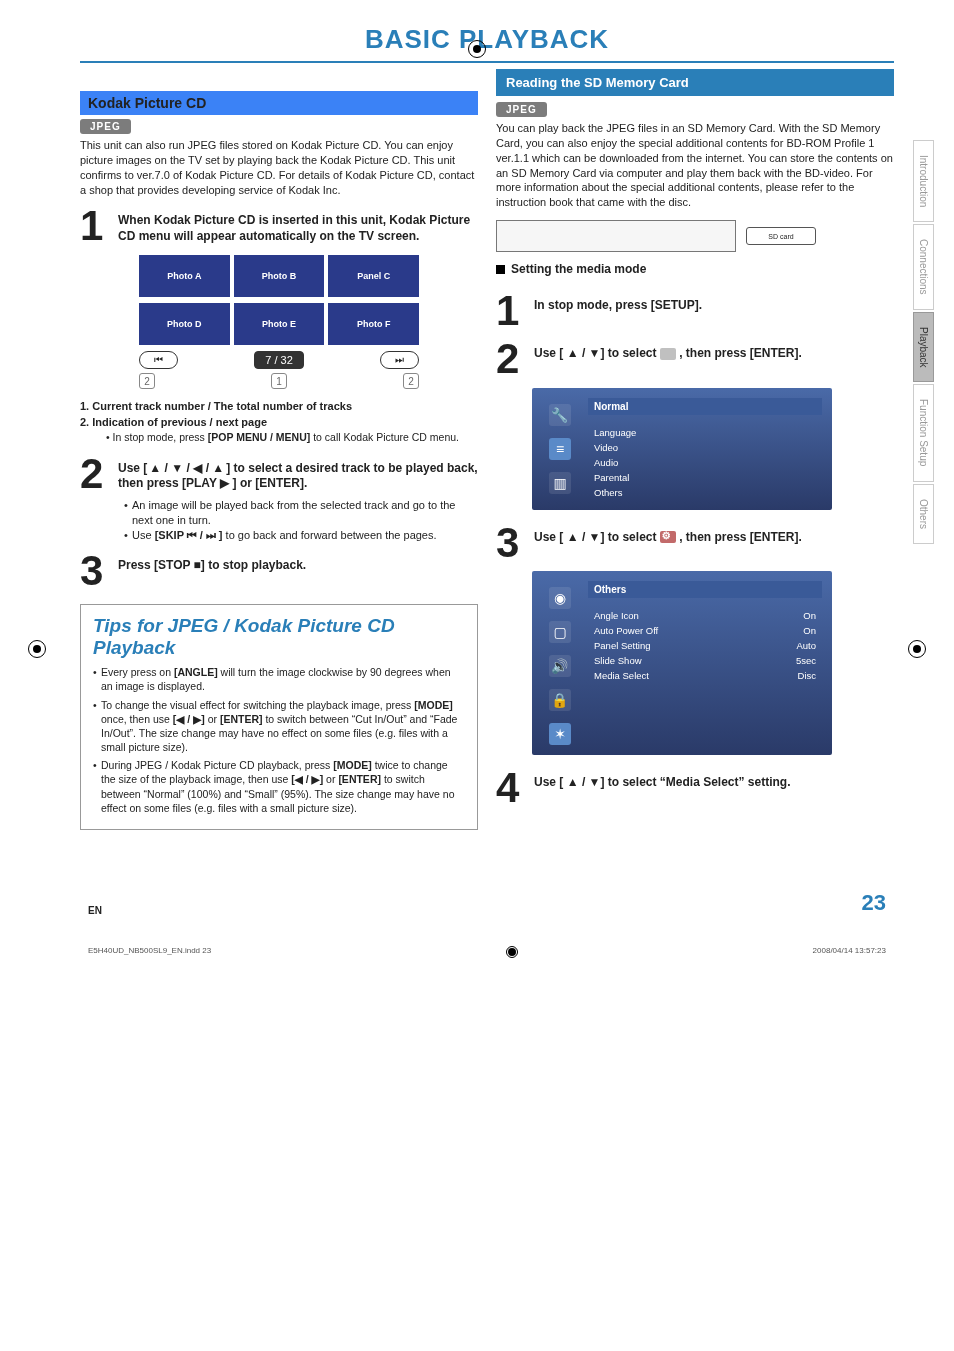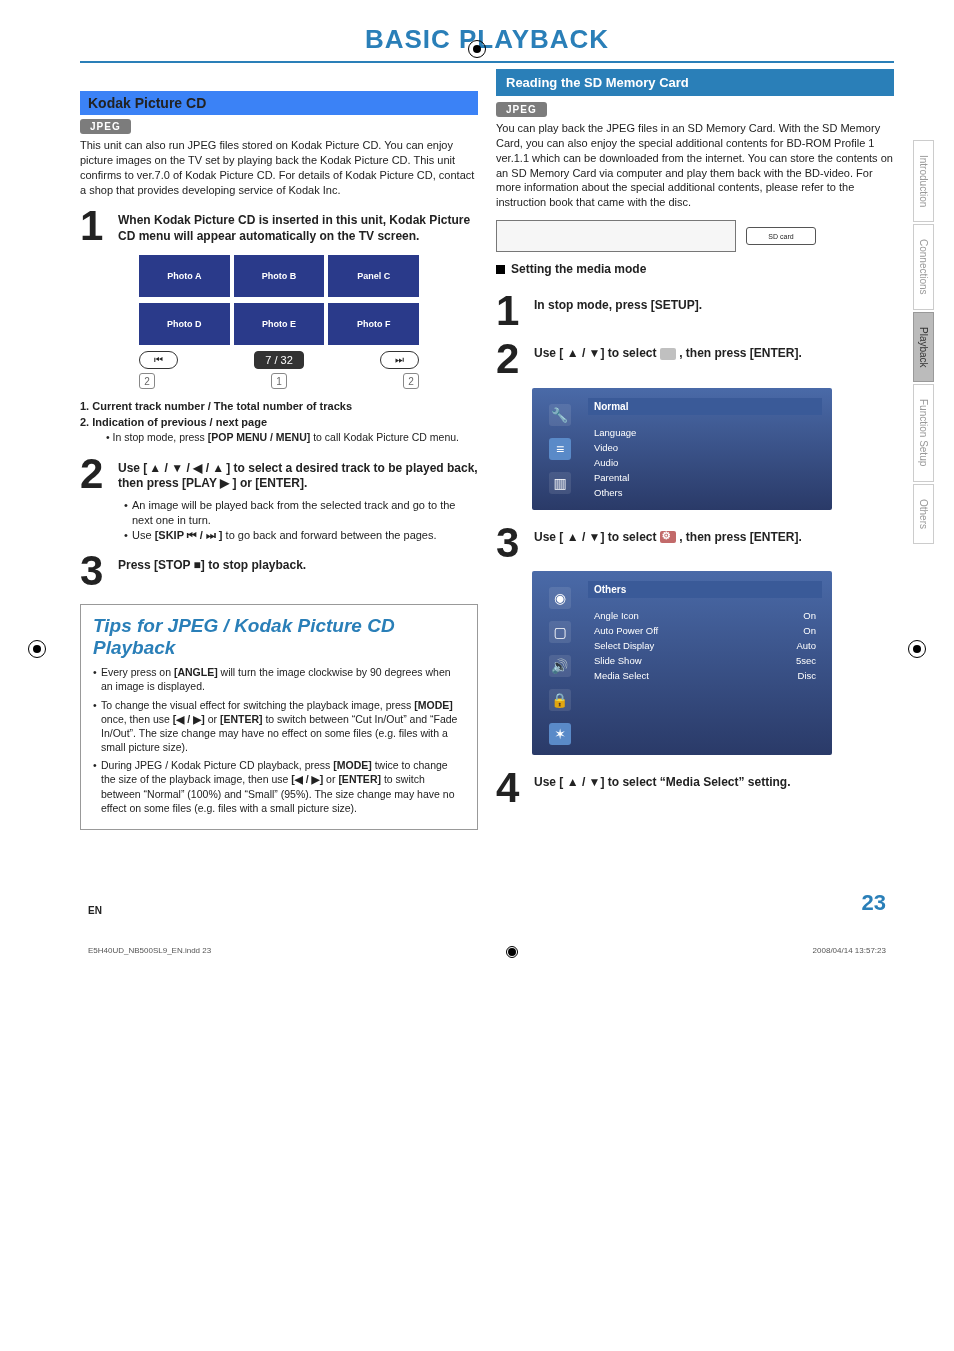--- a/index.html
+++ b/index.html
@@ -225,21 +225,21 @@
             <div class="osd-title">Others</div>
             <div class="osd-row">
                 <span>Angle Icon</span>
                 <span>On</span>
               </div>
             <div class="osd-row">
                 <span>Auto Power Off</span>
                 <span>On</span>
               </div>
             <div class="osd-row">
-                <span>Select Display</span>
+                <span>Panel Setting</span>
                 <span>Auto</span>
               </div>
             <div class="osd-row">
                 <span>Slide Show</span>
                 <span>5sec</span>
               </div>
             <div class="osd-row">
                 <span>Media Select</span>
                 <span>Disc</span>
               </div>

